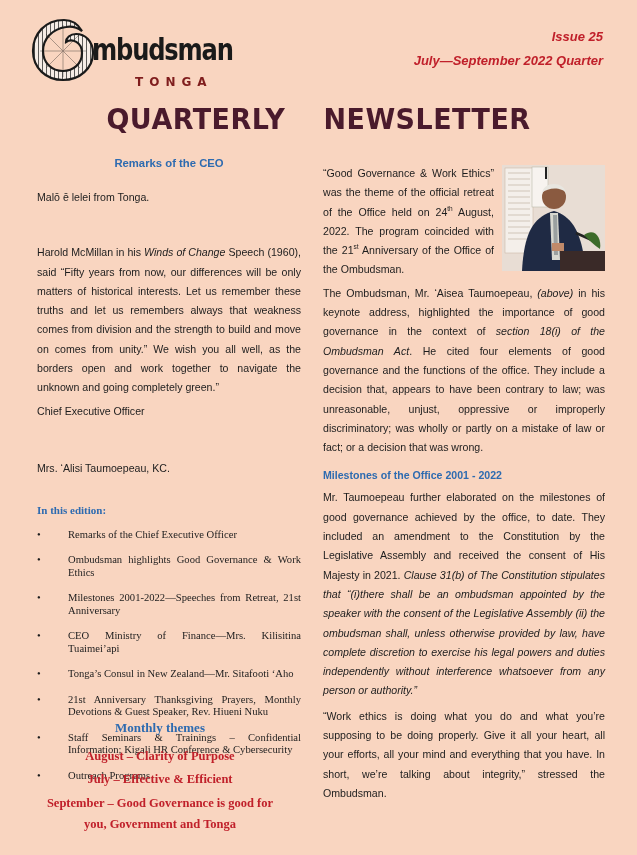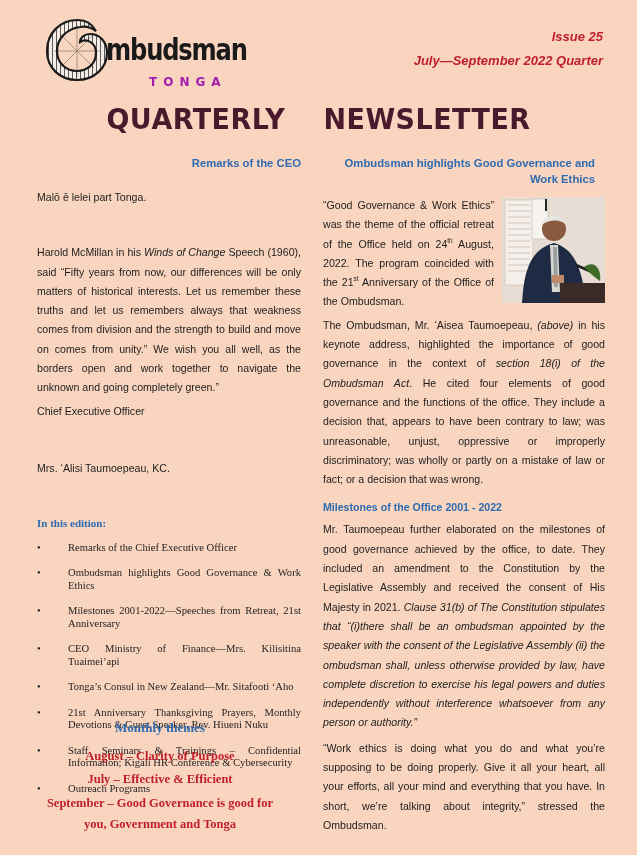--- a/index.html
+++ b/index.html
@@ -3,31 +3,31 @@
 <meta charset="utf-8">
 <style>
   html, body { margin:0; padding:0; }
   body {
     width:637px; height:855px; overflow:hidden;
     background:#f9d5c0;
     font-family:"Liberation Sans", sans-serif;
     color:#1d1d1d;
     position:relative;
   }
-  .logo { position:absolute; left:44px; top:17px; width:240px; height:72px; }
+  .logo { position:absolute; left:30px; top:17px; width:240px; height:72px; }
   .logo svg { position:absolute; left:0; top:0; }
   .logo-word { position:absolute; left:62px; top:14px; font-family:"DejaVu Sans", sans-serif; font-weight:bold; font-size:31px; color:#1a1a1a; letter-spacing:-1.5px; transform:scaleX(0.78); transform-origin:left top; }
-  .logo-sub { position:absolute; left:105px; top:58px; font-family:"DejaVu Sans", sans-serif; font-weight:bold; font-size:12px; letter-spacing:6px; color:#a21caf; }
+  .logo-sub { position:absolute; left:105px; top:58px; font-family:"DejaVu Sans", sans-serif; font-weight:bold; font-size:12px; letter-spacing:6px; color:#7f1d1d; }
   .issue { position:absolute; right:34px; top:25px; text-align:right; color:#c0202a; font-style:italic; font-weight:bold; font-size:13px; line-height:24px; font-family:"Liberation Sans", sans-serif; }
   .title { position:absolute; left:0; width:637px; top:102px; text-align:center; font-family:"DejaVu Sans", sans-serif; font-weight:bold; font-size:29px; color:#4a1a2c; letter-spacing:0.5px; word-spacing:10px; transform:scaleX(0.93); }
   .col-left { position:absolute; left:37px; top:155px; width:264px; font-size:10.6px; line-height:19.3px; }
   .col-right { position:absolute; left:323px; top:155px; width:282px; font-size:10.6px; line-height:19.3px; }
-  .h-blue { color:#2e6bb0; font-weight:bold; text-align:right; font-size:11.3px; line-height:16px; }
+  .h-blue { color:#2e6bb0; font-weight:bold; text-align:center; font-size:11.3px; line-height:16px; }
   p { margin:0; text-align:justify; }
-  .edition-h { color:#2e6bb0; font-weight:bold; font-family:"Liberation Serif", serif; font-size:11px; margin-top:36px; }
+  .edition-h { color:#2e6bb0; font-weight:bold; font-family:"Liberation Serif", serif; font-size:11px; margin-top:23px; }
   ul.edition { list-style:none; padding:0; margin:8px 0 0 0; font-family:"Liberation Serif", serif; font-size:10.6px; line-height:12.5px; }
   ul.edition li { position:relative; padding-left:31px; text-align:justify; margin-bottom:13px; }
   ul.edition li .bullet { position:absolute; left:0; top:0; }
   .themes { position:absolute; left:0; width:320px; top:720px; text-align:center; font-family:"Liberation Serif", serif; }
   .themes .th { color:#2e6bb0; font-weight:bold; font-size:13px; margin-bottom:9px; }
   .themes .tl { color:#c0202a; font-weight:bold; font-size:12.5px; line-height:23px; }
   .photo { float:right; width:103px; height:106px; margin:1px 0 4px 8px; position:relative; overflow:hidden; background:#eee4dc; }
   .ital { font-style:italic; }
   sup { font-size:6.5px; line-height:0; }
 </style>
@@ -51,21 +51,21 @@
 
 <div class="issue">
   <div>Issue 25</div>
   <div>July—September 2022 Quarter</div>
 </div>
 
 <div class="title" style="white-space:pre;">QUARTERLY  NEWSLETTER</div>
 
 <div class="col-left">
   <div class="h-blue">Remarks of the CEO</div>
-  <p style="margin-top:17px;">Malō ē lelei part Tonga.</p>
+  <p style="margin-top:17px;">Malō ē lelei from Tonga.</p>
   <p style="margin-top:36px;">
     <span>Harold McMillan in his </span><span class="ital">Winds of Change</span><span> Speech (1960), said “Fifty years from now, our differences will be only matters of historical interests.  Let us remember these truths and let us remembers always that weakness comes from division and the strength to build and move on comes from unity.”  We wish you all well, as the borders open and work together to navigate the unknown and going completely green.”</span>
   </p>
   <p style="margin-top:4px;">Chief Executive Officer</p>
   <p style="margin-top:38px;">Mrs. ‘Alisi Taumoepeau, KC.</p>
 
   <div class="edition-h">In this edition:</div>
   <ul class="edition">
     <li><span class="bullet">•</span><span>Remarks of the Chief Executive Officer</span></li>
     <li><span class="bullet">•</span><span>Ombudsman highlights Good Governance &amp; Work Ethics</span></li>
@@ -79,21 +79,20 @@
 </div>
 
 <div class="themes">
   <div class="th">Monthly themes</div>
   <div class="tl">August – Clarity of Purpose</div>
   <div class="tl">July – Effective &amp; Efficient</div>
   <div class="tl" style="padding:0 38px;line-height:21px;margin-top:2px;">September – Good Governance is good for you, Government and Tonga</div>
 </div>
 
 <div class="col-right">
-  <div class="h-blue" style="padding:0 10px;">Ombudsman highlights Good Governance and Work Ethics</div>
   <div style="margin-top:9px;">
     <div class="photo">
       <svg width="103" height="106" viewBox="0 0 103 106">
         <rect width="103" height="106" fill="#e8ddd4"></rect>
         <g fill="#f4efea" stroke="#cbb9a8" stroke-width="0.6">
           <rect x="3" y="3" width="28" height="85"></rect>
         </g>
         <g stroke="#b8a898" stroke-width="0.6">
           <path d="M6 8 H28 M6 14 H28 M6 20 H28 M6 26 H28 M6 32 H28 M6 38 H28 M6 44 H28 M6 50 H28 M6 56 H28 M6 62 H28 M6 68 H28 M6 74 H28"></path>
         </g>

